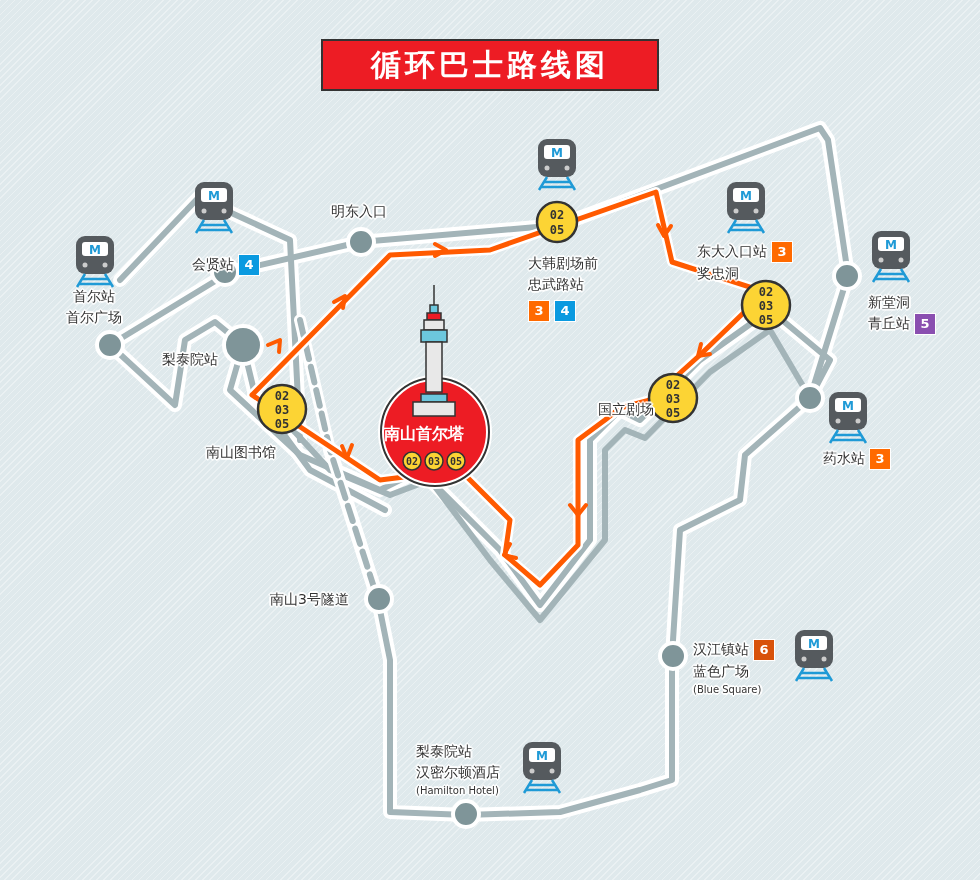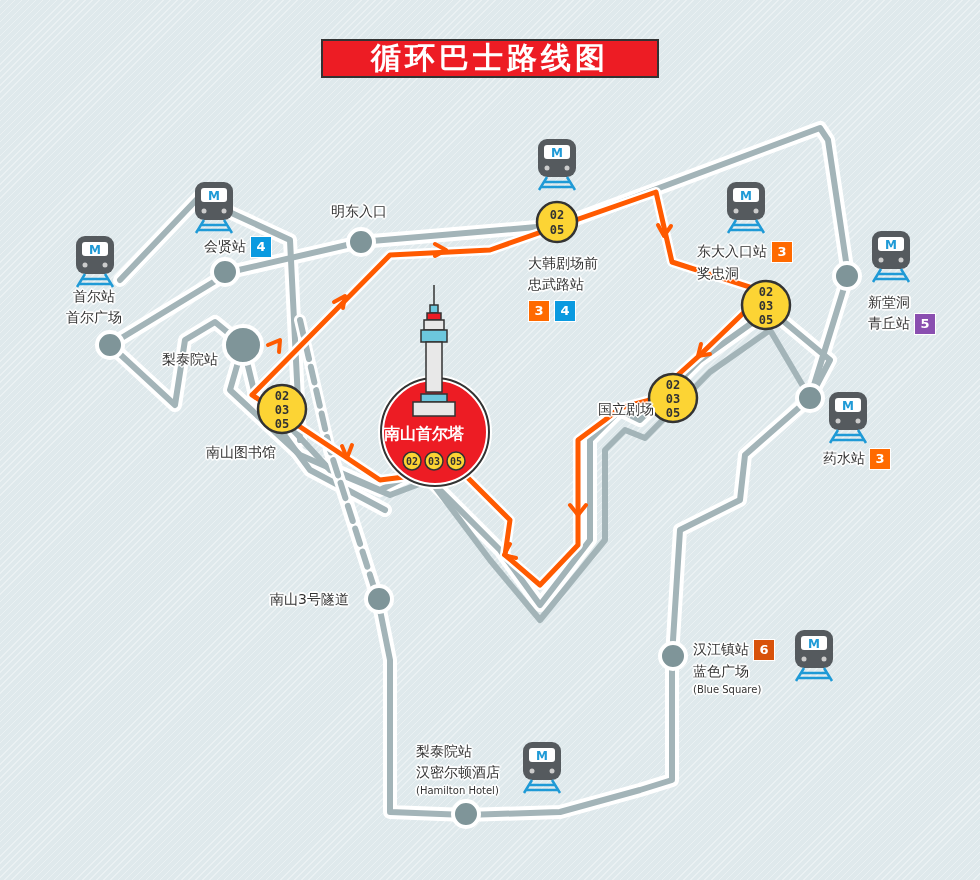--- a/index.html
+++ b/index.html
@@ -1,21 +1,21 @@
 <!DOCTYPE html>
 <html><head>
 <meta charset="utf-8">
 <style>
   html,body{margin:0;padding:0;}
   body{width:980px;height:880px;overflow:hidden;position:relative;
     background:#dfe9ec;
     background-image:repeating-linear-gradient(135deg, rgba(255,255,255,0.35) 0 1px, transparent 1px 5px);
     font-family:"DejaVu Sans","Liberation Sans",sans-serif;}
   #map{position:absolute;left:0;top:0;}
-  .title-box{position:absolute;left:321px;top:39px;width:338px;height:39px;background:#ed1c24;
+  .title-box{position:absolute;left:321px;top:39px;width:338px;height:52px;background:#ed1c24;
     border:2px solid #333;box-sizing:border-box;display:flex;align-items:center;justify-content:center;
     color:#fff;font-size:30px;font-weight:bold;letter-spacing:4px;}
   .lbl{position:absolute;font-size:14px;color:#333;line-height:21px;white-space:nowrap;
     text-shadow:-2px 0 #fff,2px 0 #fff,0 -2px #fff,0 2px #fff,-1px -1px #fff,1px 1px #fff,-1px 1px #fff,1px -1px #fff;}
   .lbl .en{font-size:10px;line-height:16px;}
   .badge{display:inline-block;width:20px;height:20px;line-height:20px;text-align:center;color:#fff;
     font-size:13px;font-weight:bold;vertical-align:middle;margin-left:4px;border:1px solid #fff;text-shadow:none;}
   .tower-label{position:absolute;left:380px;top:424px;width:88px;text-align:center;color:#fff;
     font-size:16px;font-weight:bold;}
   .stop-txt{font-family:"DejaVu Sans Mono","Liberation Mono",monospace;font-weight:bold;fill:#333;font-size:12px;}
@@ -145,21 +145,21 @@
 
 <div class="title-box">循环巴士路线图</div>
 
 <div class="tower-label">南山首尔塔</div>
 
 <div class="lbl" style="left:66px;top:286px;text-align:center;">
   <div>首尔站</div>
   <div>首尔广场</div>
 </div>
 
-<div class="lbl" style="left:192px;top:236px;margin-left:12px;">
+<div class="lbl" style="left:192px;top:254px;">
   <span>会贤站</span><span class="badge" style="background:#0a9ae0">4</span>
 </div>
 
 <div class="lbl" style="left:331px;top:201px;">明东入口</div>
 
 <div class="lbl" style="left:162px;top:349px;">梨泰院站</div>
 
 <div class="lbl" style="left:206px;top:442px;">南山图书馆</div>
 
 <div class="lbl" style="left:528px;top:253px;">

